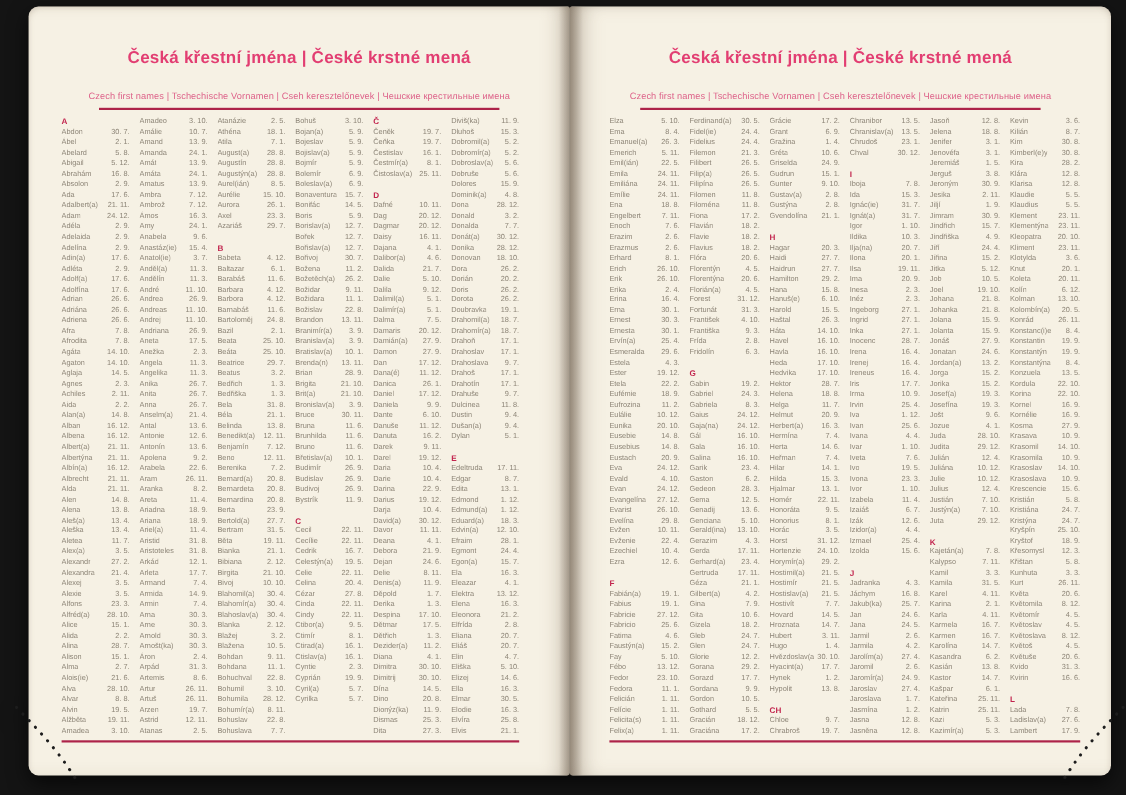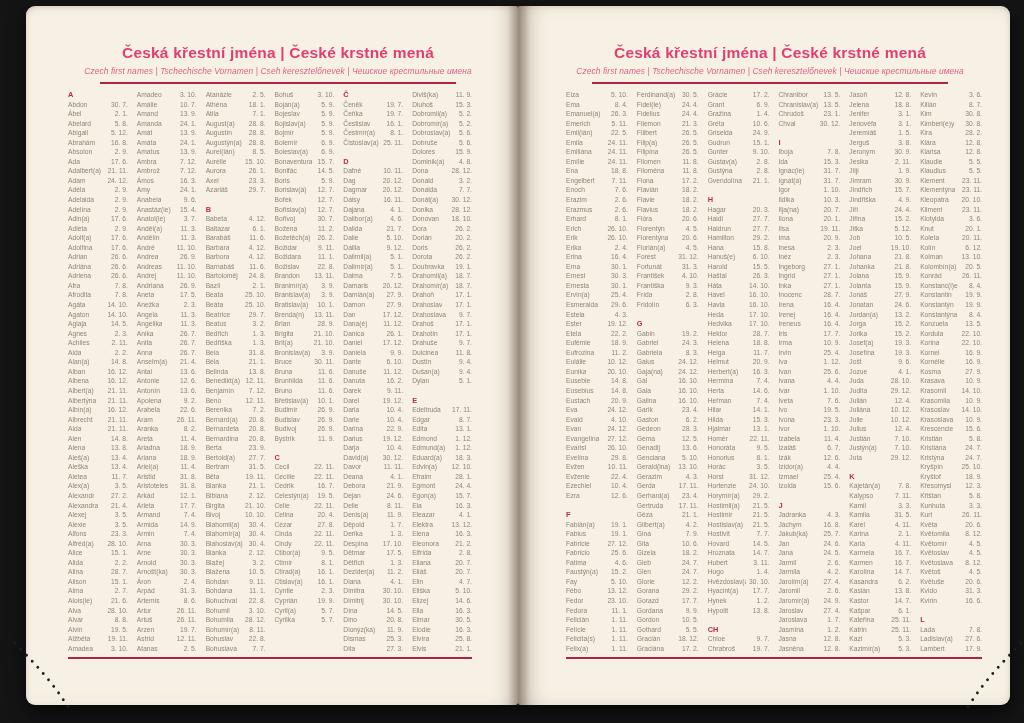--- a/index.html
+++ b/index.html
@@ -8,40 +8,40 @@
   }
   html,body{margin:0;padding:0;}
   body{
     width:1024px;height:723px;background:var(--bg);position:relative;overflow:hidden;
     font-family:"Liberation Sans", sans-serif;
   }
   .book{
     position:absolute;left:26px;top:6px;width:984px;height:699px;display:flex;
     filter:drop-shadow(0 7px 9px rgba(0,0,0,.65));
   }
-  .page{flex:1;background:var(--paper);position:relative;padding-left:12px;}
+  .page{flex:1;background:var(--paper);position:relative;}
   .page.left{
     border-radius:9px 2px 3px 9px;
     box-shadow:inset -16px 0 20px -12px rgba(95,75,55,.5), inset 3px 3px 6px -4px rgba(120,100,80,.35);
   }
   .page.right{
     border-radius:2px 9px 9px 3px;
     box-shadow:inset 18px 0 22px -12px rgba(95,75,55,.55), inset -4px 3px 7px -5px rgba(120,100,80,.35);
   }
   .page.left::after{
     content:"";position:absolute;top:0;right:0;width:10px;height:100%;
     background:linear-gradient(to right, rgba(0,0,0,0), rgba(70,55,40,.28));
   }
   .page.right::before{
     content:"";position:absolute;top:0;left:0;width:12px;height:100%;
     background:linear-gradient(to left, rgba(0,0,0,0), rgba(70,55,40,.32));
   }
   .hdr{text-align:center;padding-top:38px;}
   .title{font-size:15.5px;font-weight:bold;color:var(--title);letter-spacing:.2px;}
-  .subtitle{font-size:8.4px;color:var(--subtitle);margin-top:4px;letter-spacing:.1px;font-style:italic;}
+  .subtitle{font-size:8.4px;color:var(--subtitle);margin-top:20px;letter-spacing:.1px;}
   .hdr-rule{width:74%;margin:6px auto 0;border-bottom:2px solid var(--rule);}
   .cols{display:flex;gap:9px;height:566px;padding-top:6px;}
   .pad-l{padding-left:30px;padding-right:46px;}
   .pad-r{padding-left:36px;padding-right:28px;}
   .rule-l{margin:1px 46px 0 30px;border-bottom:2px solid var(--rule);}
   .rule-r{margin:1px 28px 0 36px;border-bottom:2px solid var(--rule);}
   .col{flex:1;display:flex;flex-direction:column;min-width:0;}
   .row{display:flex;align-items:baseline;height:9.55px;line-height:9.55px;font-size:6.7px;color:var(--ink);}
   .row .nm{white-space:nowrap;overflow:hidden;}
   .row .dt{margin-left:auto;white-space:nowrap;padding-left:3px;}

